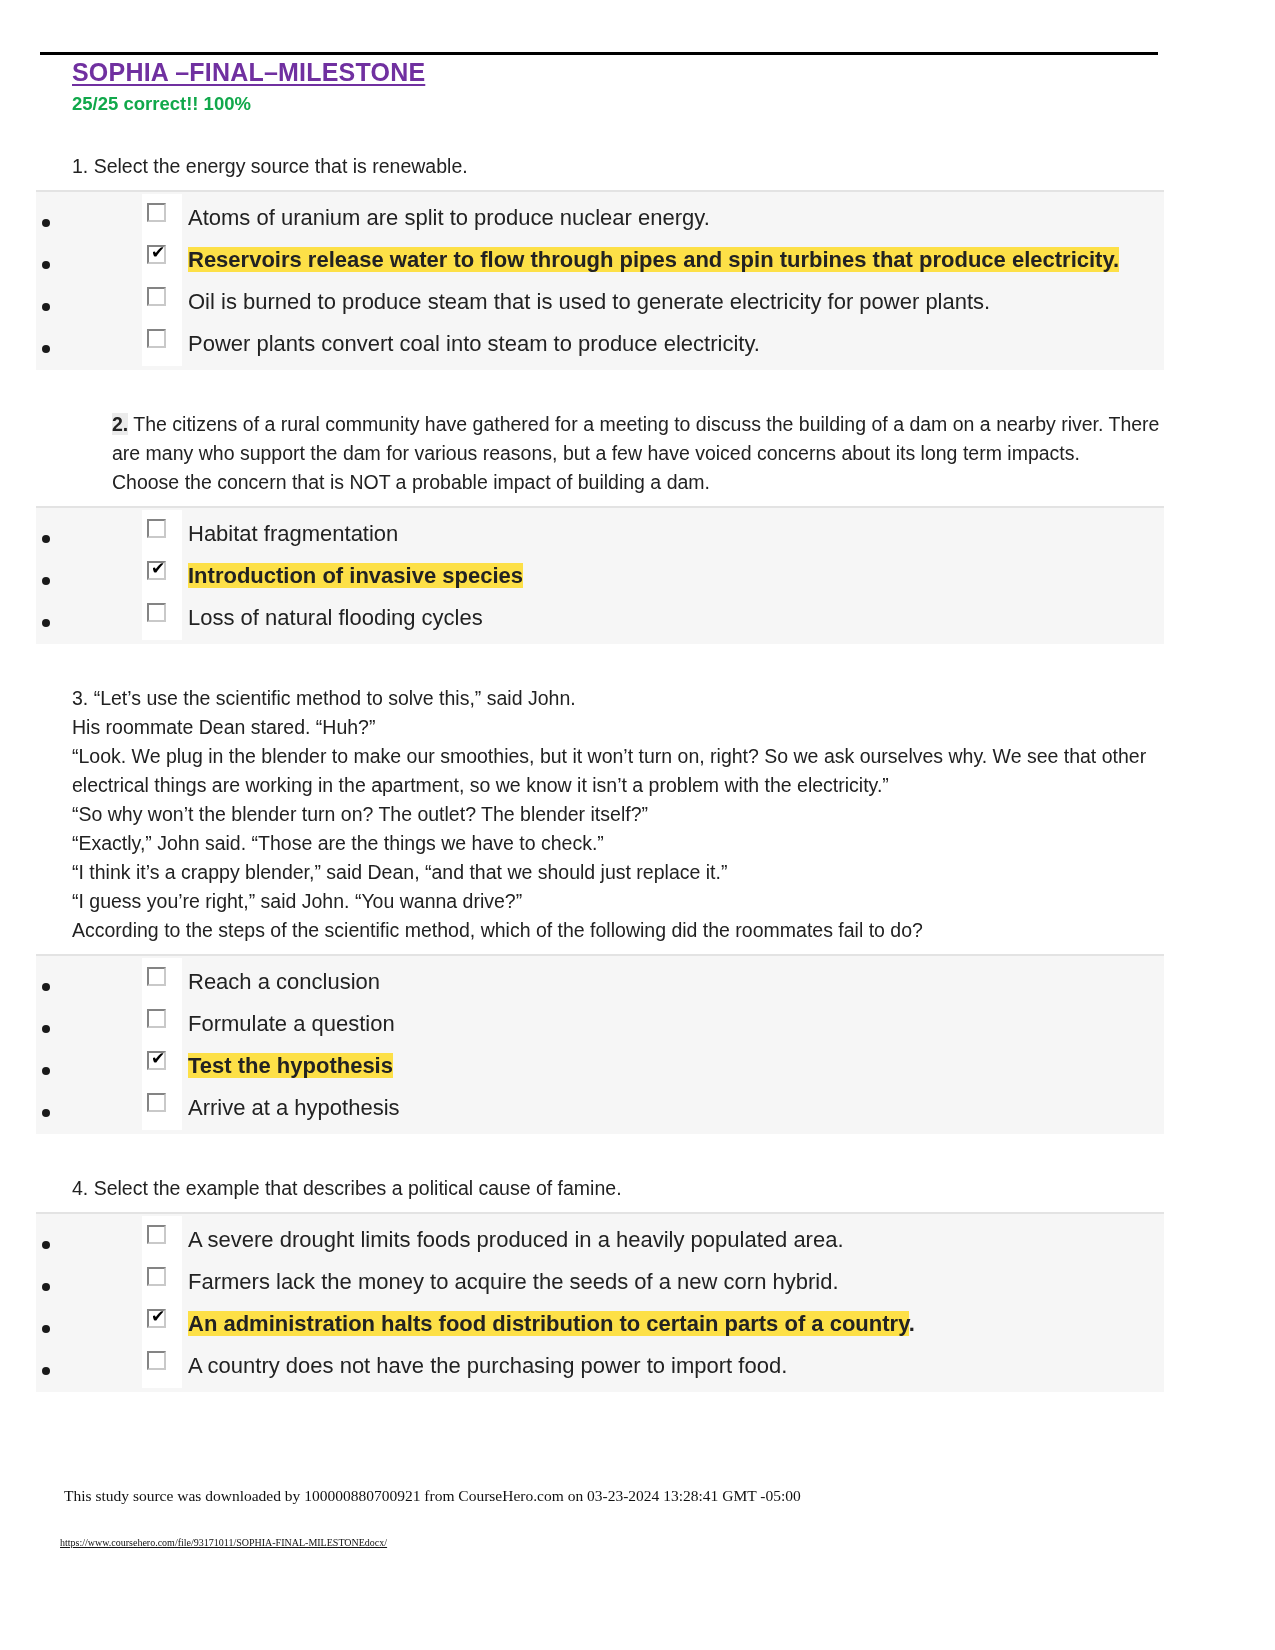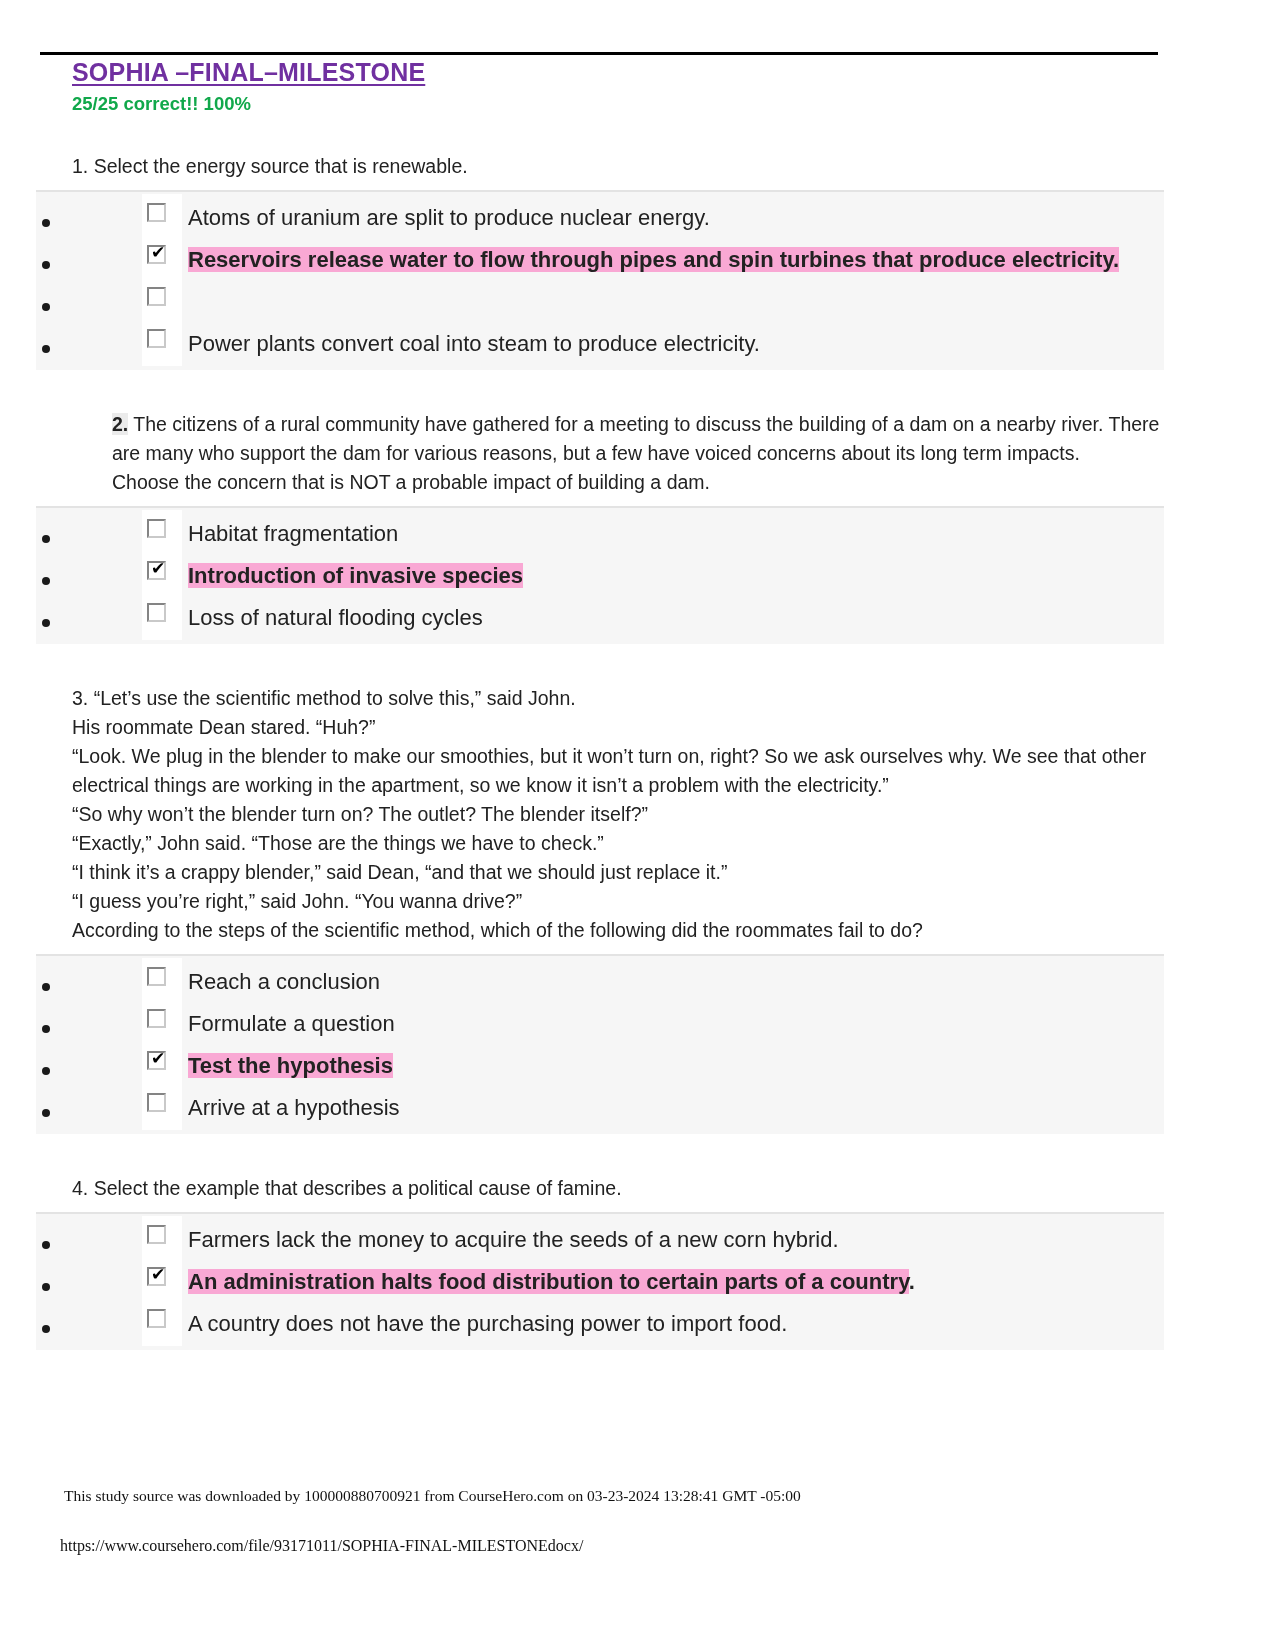--- a/index.html
+++ b/index.html
@@ -147,21 +147,21 @@
     margin-left: 152px;
     font-size: 22px;
     line-height: 27px;
     padding-bottom: 7px;
     color: #222222;
   }
   .answer-text.marked {
     font-weight: bold;
   }
   .answer-text .hl {
-    background: #f9a8d4;
+    background: #fde047;
   }
 
   
   .footer {
     position: absolute;
     left: 0;
     width: 1275px;
     font-family: "Liberation Serif", serif;
     color: #111111;
   }
@@ -169,22 +169,23 @@
     position: absolute;
     left: 64px;
     top: 1487px;
     font-size: 15.5px;
     white-space: nowrap;
   }
   .footer-url {
     position: absolute;
     left: 60px;
     top: 1537px;
-    font-size: 16px;
+    font-size: 10px;
     white-space: nowrap;
+    text-decoration: underline;
   }
 </style>
 </head>
 <body>
 
 <div class="page">
 
   <div class="top-rule"></div>
 
   <div class="content">
@@ -210,20 +211,21 @@
               <span class="cb-patch"></span>
               <span class="checkbox">
                 <span class="tick">✔</span>
               </span>
               <div class="answer-text marked"><span class="hl">Reservoirs release water to flow through pipes and spin turbines that produce electricity.</span></div>
             </div>
             <div class="answer-row">
               <span class="bullet"></span>
               <span class="cb-patch"></span>
               <span class="checkbox"></span>
+              <div class="answer-text">Oil is burned to produce steam that is used to generate electricity for power plants.</div>
             </div>
             <div class="answer-row">
               <span class="bullet"></span>
               <span class="cb-patch"></span>
               <span class="checkbox"></span>
               <div class="answer-text">Power plants convert coal into steam to produce electricity.</div>
             </div>
           </div>
         </div>
         <div>
@@ -296,20 +298,26 @@
         </div>
         <div>
           <div class="question" style="padding-top: 40px;">
             <p class="q-line">4. Select the example that describes a political cause of famine.</p>
           </div>
           <div class="answers">
             <div class="answer-row">
               <span class="bullet"></span>
               <span class="cb-patch"></span>
               <span class="checkbox"></span>
+              <div class="answer-text">A severe drought limits foods produced in a heavily populated area.</div>
+            </div>
+            <div class="answer-row">
+              <span class="bullet"></span>
+              <span class="cb-patch"></span>
+              <span class="checkbox"></span>
               <div class="answer-text">Farmers lack the money to acquire the seeds of a new corn hybrid.</div>
             </div>
             <div class="answer-row">
               <span class="bullet"></span>
               <span class="cb-patch"></span>
               <span class="checkbox">
                 <span class="tick">✔</span>
               </span>
               <div class="answer-text marked"><span class="hl">An administration halts food distribution to certain parts of a country</span><span>.</span></div>
             </div>

